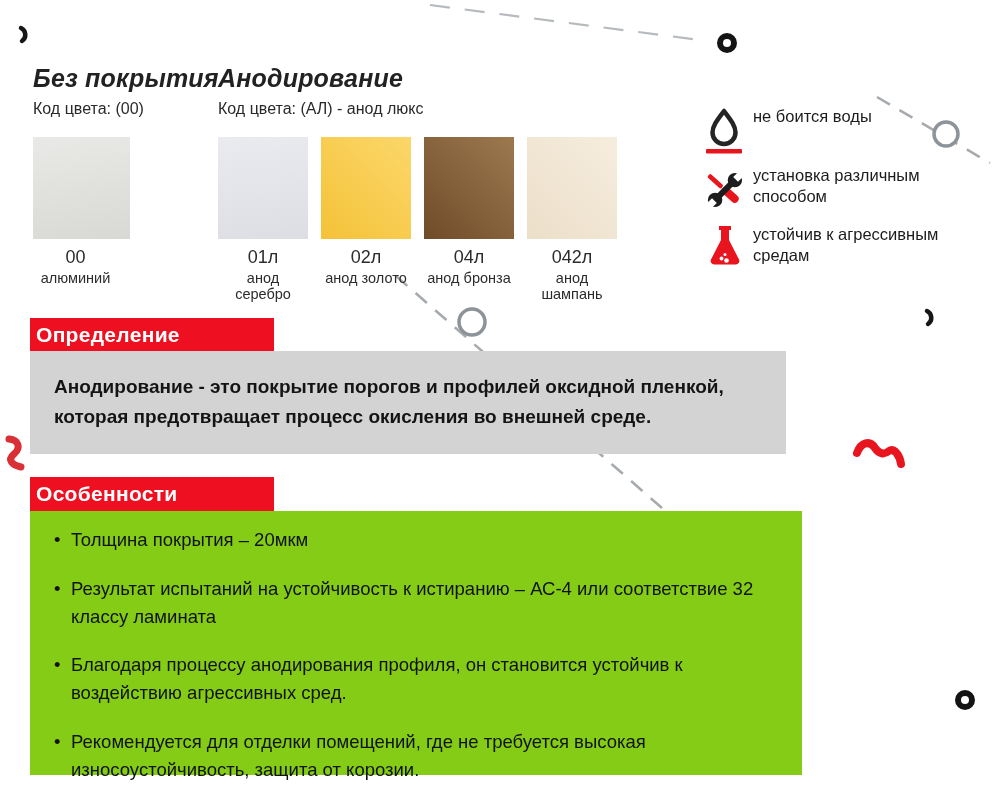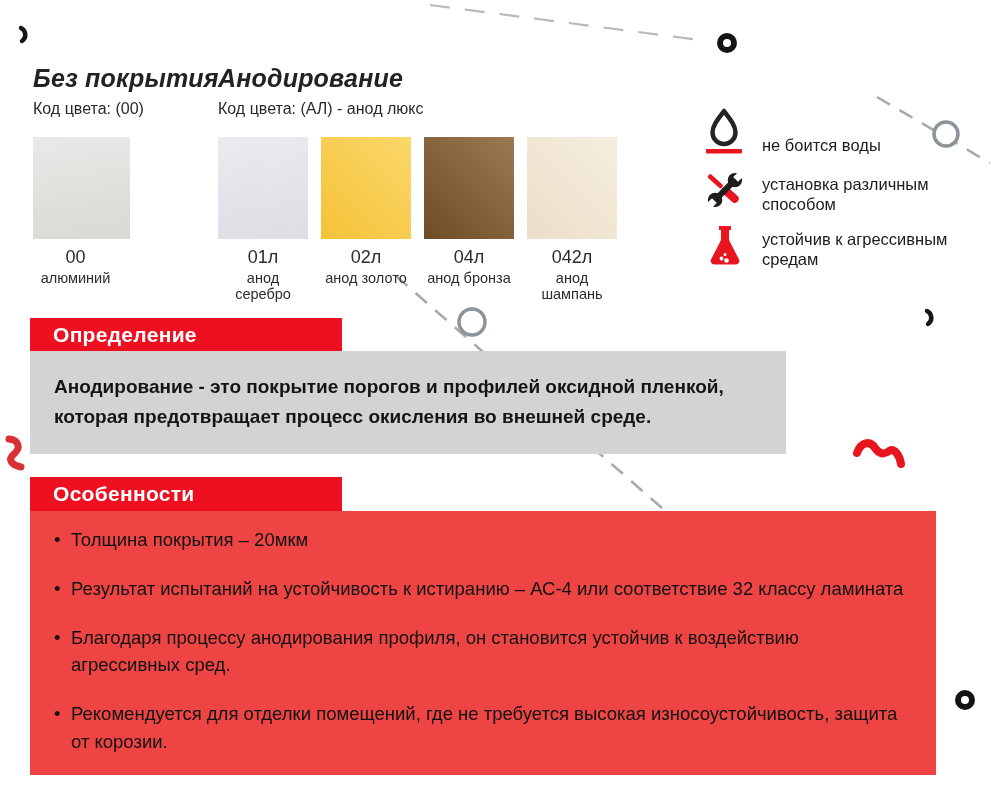--- a/index.html
+++ b/index.html
@@ -27,26 +27,26 @@
   .swatch { height:102px; border:0; }
   .swatch-block { text-align:center; }
   .swatch-code { margin-top:8px; font-size:18px; font-weight:500; color:#2c2c2c; }
   .swatch-name { margin-top:2px; font-size:14.5px; color:#2c2c2c; }
   .swatch-row { display:flex; gap:13px; }
   .swatch-row .swatch-block { width:90px; }
   .swatch-row .swatch { width:90px; }
 
   
   .benefits { display:flex; flex-direction:column; gap:9px; width:280px; }
-  .benefit { display:flex; align-items:flex-end; gap:14px; }
+  .benefit { display:flex; align-items:flex-start; gap:5px; }
   .benefit .icon { flex:0 0 46px; display:flex; justify-content:center; }
   .benefit .txt { font-size:16.5px; line-height:1.25; color:#1c1c1c; }
 
   
-  .banner { height:33px; width:312px; display:flex; align-items:center; padding-left:23px; }
+  .banner { height:33px; width:244px; display:flex; align-items:center; padding-left:6px; }
   .banner span { color:#ffffff; font-size:21px; font-weight:bold; letter-spacing:.3px; }
   .panel { color:#141414; }
   .def-text { padding:21px 24px; font-size:19px; font-weight:600; line-height:1.6; }
   .feat-list { list-style:none; padding:15px 24px 0 24px; }
   .feat-list li {
     position:relative; padding-left:17px;
     font-size:18.5px; font-weight:500; line-height:1.5;
     margin-bottom:21px; color:#121212;
   }
   .feat-list li::before { content:"\2022"; position:absolute; left:0; top:0; }
@@ -157,20 +157,20 @@
 <div class="abs content banner" style="left: 30px; top: 318px; background: rgb(238, 16, 32);">
   <span>Определение</span>
 </div>
 <div class="abs content panel" style="left: 30px; top: 351px; width: 756px; min-height: 94px; background: rgb(211, 211, 211);">
   <div class="def-text">Анодирование - это покрытие порогов и профилей оксидной пленкой, которая предотвращает процесс окисления во внешней среде.</div>
 </div>
 
 <div class="abs content banner" style="left: 30px; top: 477px; height: 34px; background: rgb(238, 16, 32);">
   <span>Особенности</span>
 </div>
-<div class="abs content panel" style="left: 30px; top: 511px; width: 906px; height: 264px; background: #ef4444;">
+<div class="abs content panel" style="left: 30px; top: 511px; width: 772px; height: 264px; background: #84cc16;">
   <ul class="feat-list">
     <li>Толщина покрытия – 20мкм</li>
     <li>Результат испытаний на устойчивость к истиранию – АС-4 или соответствие 32 классу ламината</li>
     <li>Благодаря процессу анодирования профиля, он становится устойчив к воздействию агрессивных сред.</li>
     <li>Рекомендуется для отделки помещений,  где не требуется высокая износоустойчивость, защита от корозии.</li>
   </ul>
 </div>
 
 </body></html>

